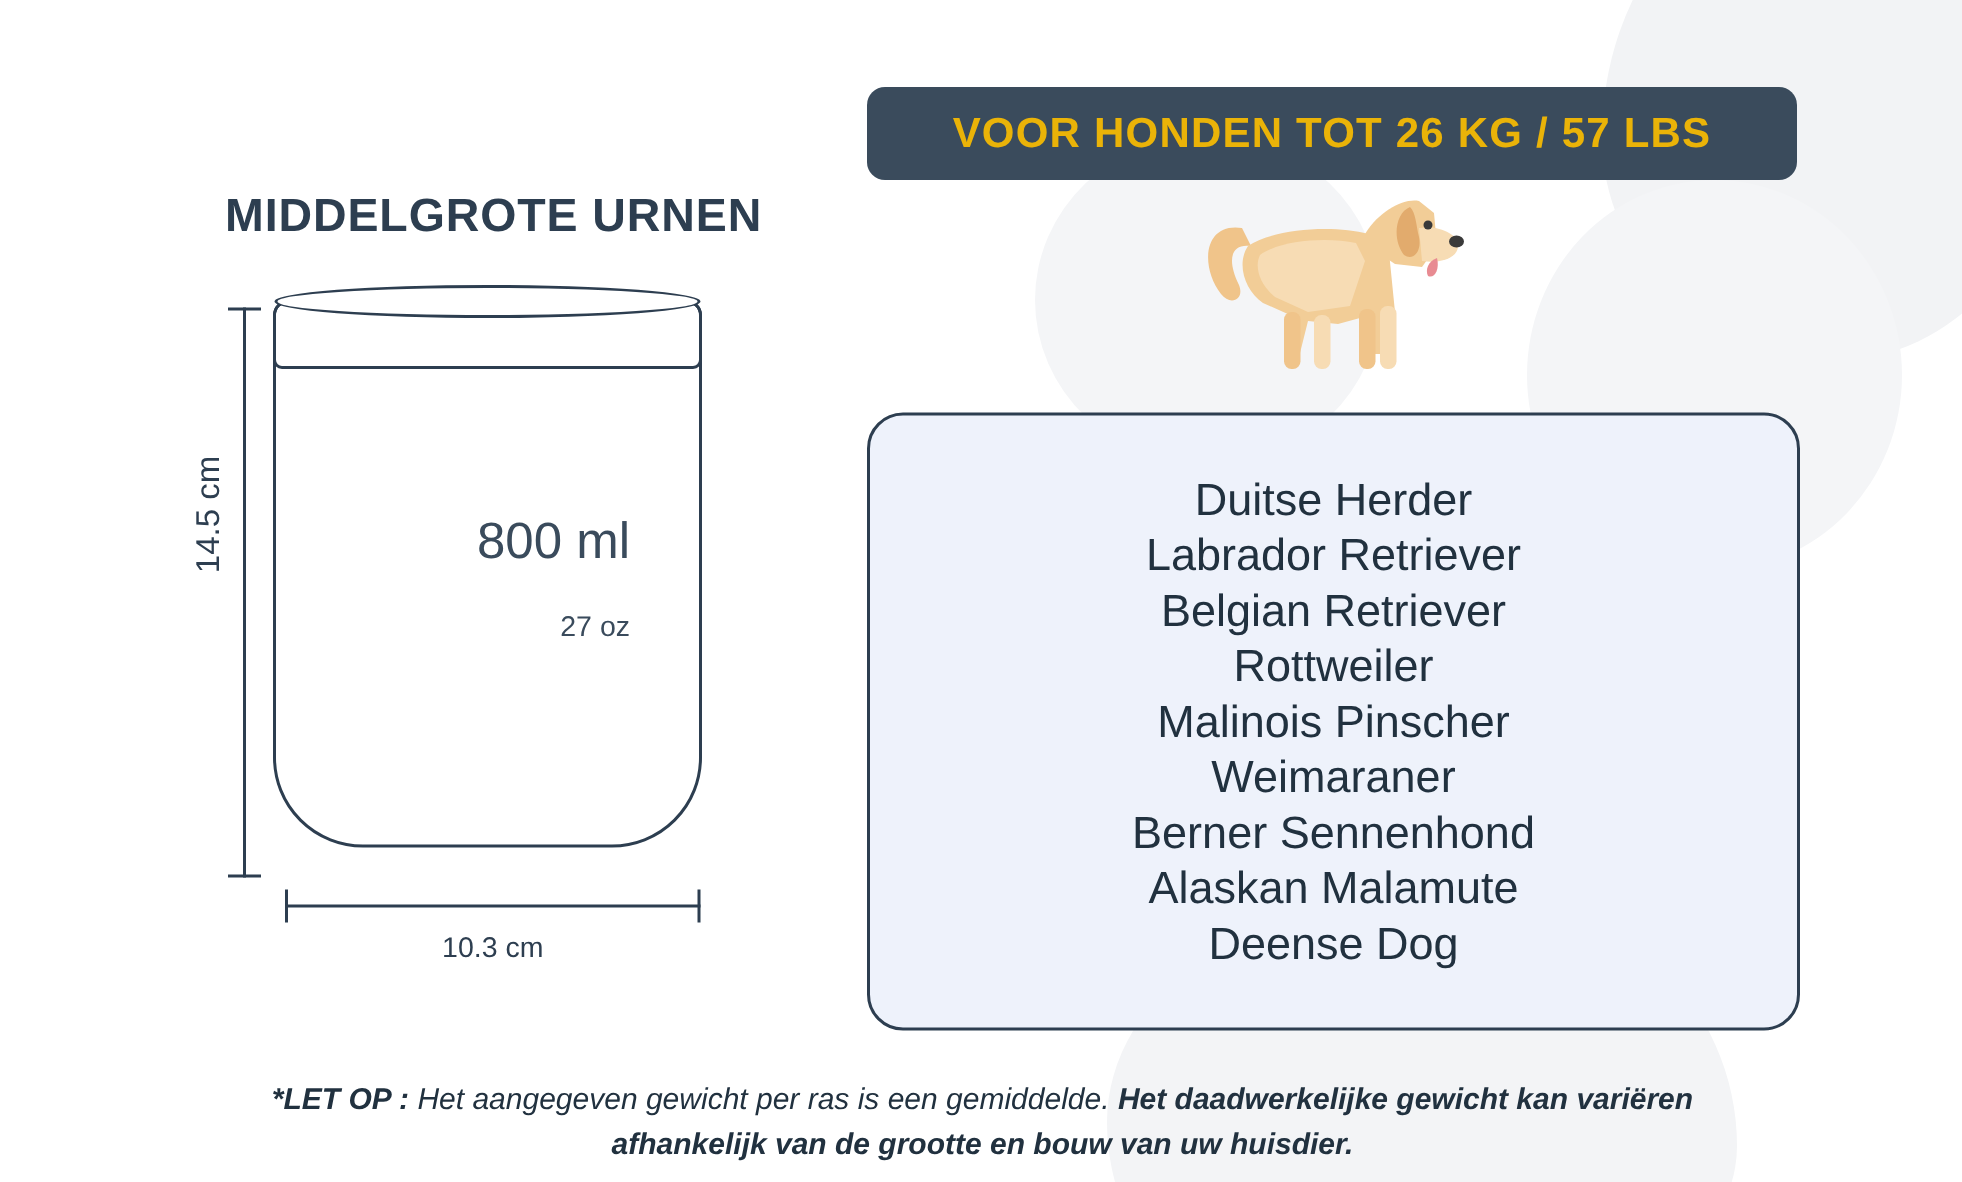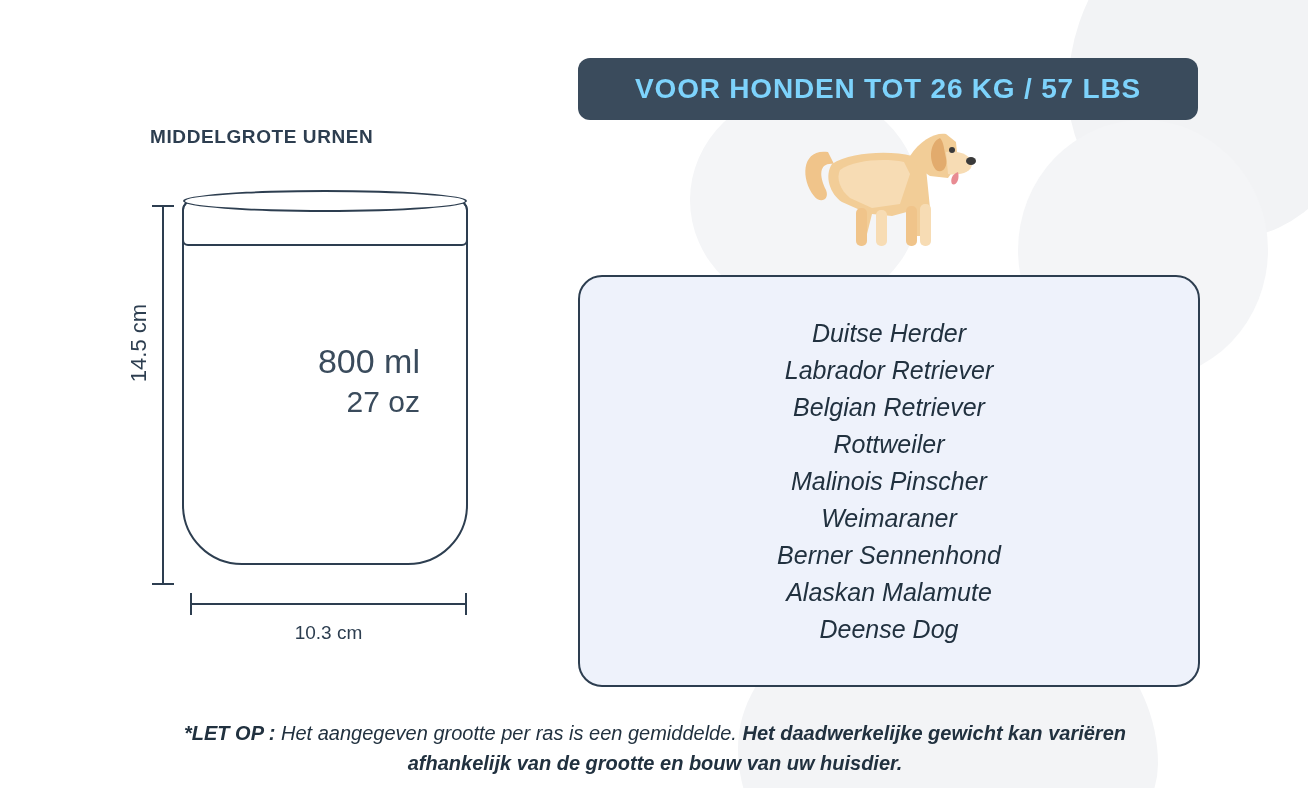--- a/index.html
+++ b/index.html
@@ -65,21 +65,21 @@
     position: absolute;
     left: 0;
     top: 0;
     width: 560px;
     height: 690px;
   }
   .left-title {
     position: absolute;
     left: 150px;
     top: 126px;
-    font-size: 19px;
+    font-size: 31px;
     font-weight: bold;
     letter-spacing: 0.6px;
     color: #2d3e50;
   }
 
   
   .urn-wrap {
     position: absolute;
     left: 182px;
     top: 200px;
@@ -124,21 +124,22 @@
     width: 226px;
     text-align: right;
     top: 140px;
     font-size: 34px;
     font-weight: 500;
     color: #3a4b5c;
     line-height: 1.25;
   }
   .urn-volume .oz {
     display: block;
-    font-size: 30px;
+    font-size: 19px;
+    margin-top: 24px;
   }
 
   
   .dim-v-line {
     position: absolute;
     left: 162px;
     top: 205px;
     width: 2px;
     height: 380px;
     background: #2d3e50;
@@ -200,21 +201,21 @@
     top: 58px;
     width: 620px;
     height: 62px;
     background: #3a4b5c;
     border-radius: 12px;
     display: flex;
     align-items: center;
     justify-content: center;
   }
   .banner-text {
-    color: #7dd3fc;
+    color: #eab308;
     font-size: 28px;
     font-weight: bold;
     letter-spacing: 0.8px;
   }
 
   .breeds-box {
     position: absolute;
     left: 578px;
     top: 275px;
     width: 622px;
@@ -223,26 +224,25 @@
     border: 2px solid #2d3e50;
     border-radius: 24px;
     box-sizing: border-box;
     display: flex;
     flex-direction: column;
     align-items: center;
     justify-content: center;
     padding: 10px 14px;
   }
   .breed {
-    font-size: 25px;
+    font-size: 30px;
     line-height: 37px;
     color: #21313f;
     text-align: center;
     white-space: nowrap;
-    font-style: italic;
   }
 
   
   .dog {
     position: absolute;
     left: 780px;
     top: 112px;
     width: 220px;
     height: 160px;
   }
@@ -331,14 +331,14 @@
   <div class="breed">Belgian Retriever</div>
   <div class="breed">Rottweiler</div>
   <div class="breed">Malinois Pinscher</div>
   <div class="breed">Weimaraner</div>
   <div class="breed">Berner Sennenhond</div>
   <div class="breed">Alaskan Malamute</div>
   <div class="breed">Deense Dog</div>
 </div>
 
 <p class="footnote">
-  <b>*LET OP :</b><span> Het aangegeven grootte per ras is een gemiddelde. </span><b>Het daadwerkelijke gewicht kan variëren afhankelijk van de grootte en bouw van uw huisdier.</b>
+  <b>*LET OP :</b><span> Het aangegeven gewicht per ras is een gemiddelde. </span><b>Het daadwerkelijke gewicht kan variëren afhankelijk van de grootte en bouw van uw huisdier.</b>
 </p>
 
 </body></html>

